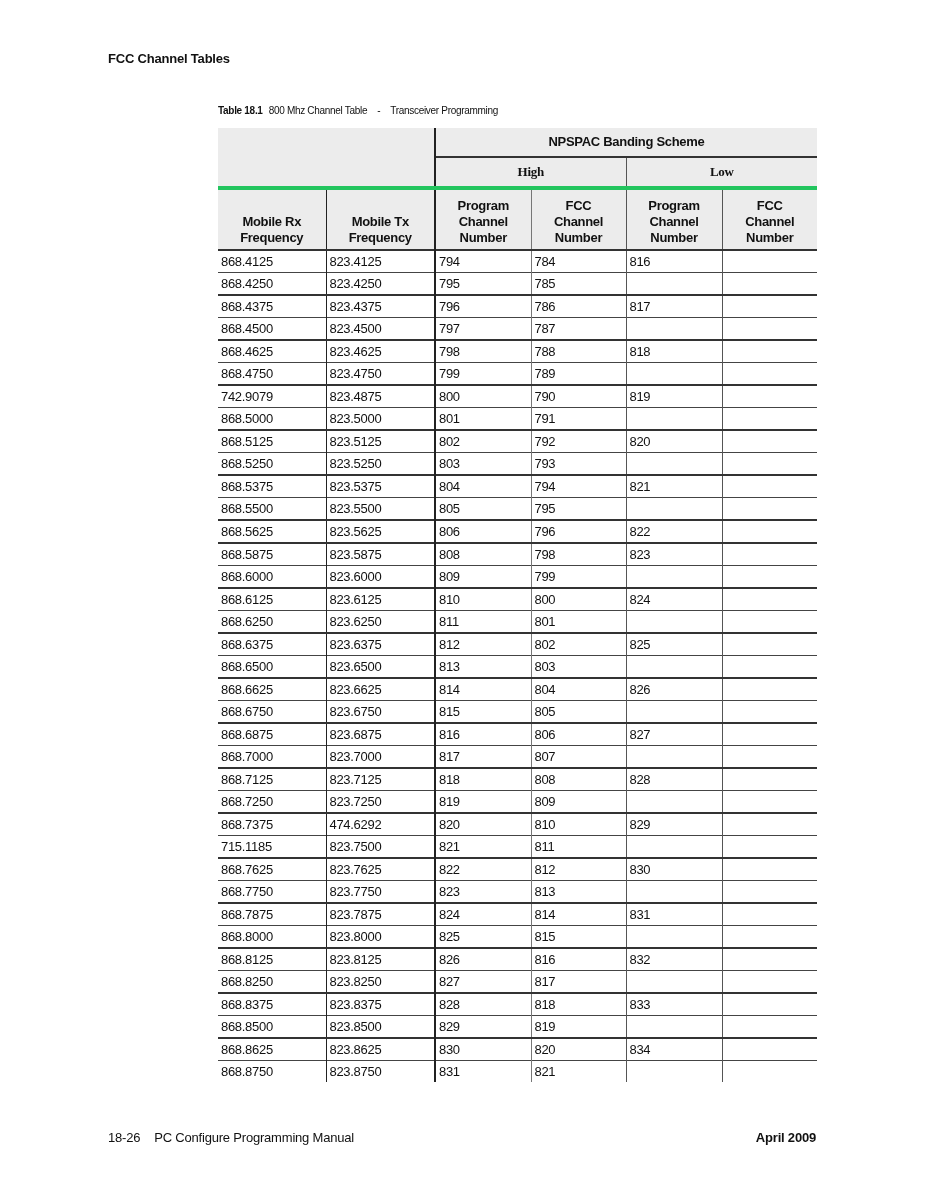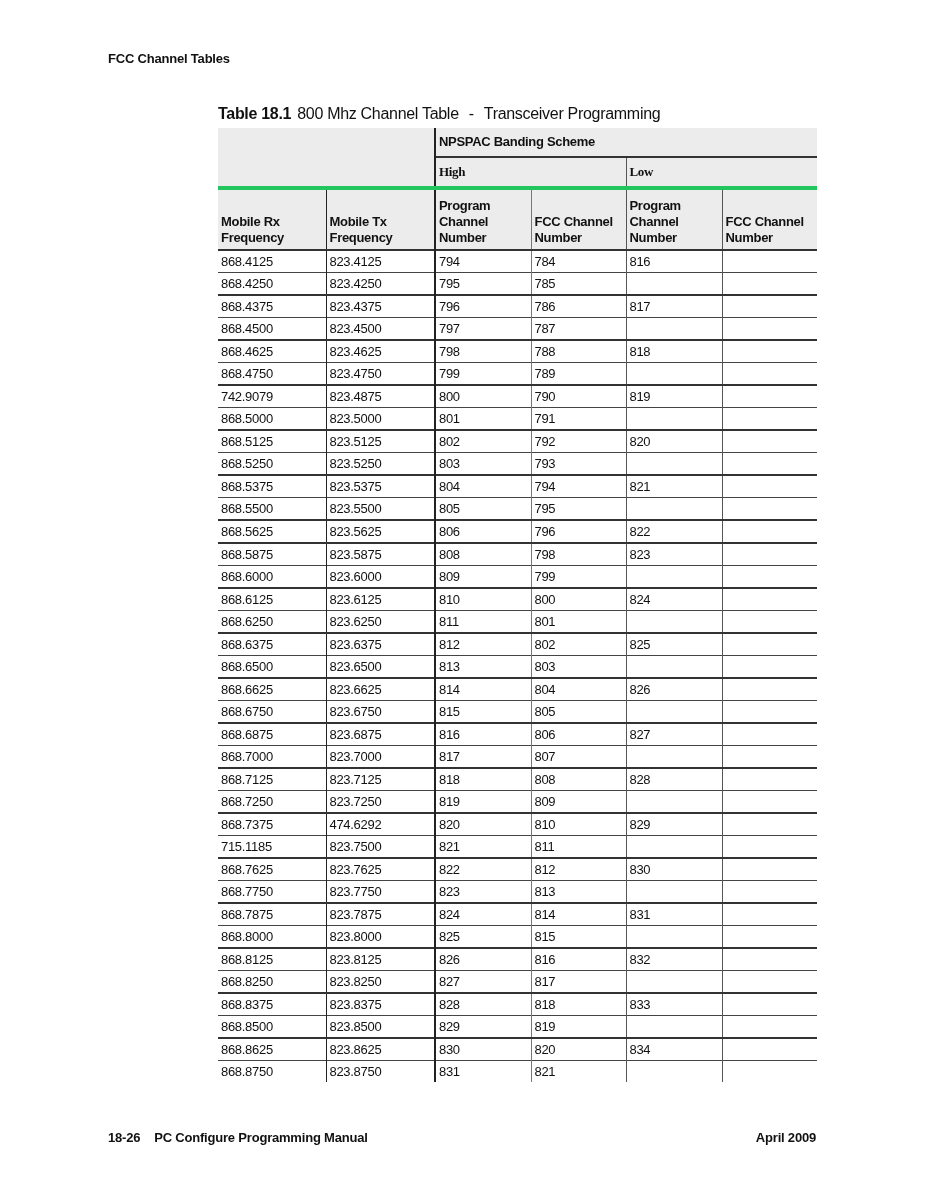--- a/index.html
+++ b/index.html
@@ -1,40 +1,40 @@
 <!DOCTYPE html>
 <html><head>
 <meta charset="utf-8">
 <style>
   html, body { margin: 0; padding: 0; background: #ffffff; }
   body { width: 926px; height: 1198px; position: relative; font-family: "Liberation Sans", sans-serif; color: #111; }
   .running-head { position: absolute; left: 108px; top: 51px; font-size: 13px; font-weight: bold; letter-spacing: -0.2px; }
-  .caption { position: absolute; left: 218px; top: 105px; font-size: 16px; letter-spacing: -0.3px; }
+  .caption { position: absolute; left: 218px; top: 105px; font-size: 10px; letter-spacing: -0.3px; }
   .caption .num { font-weight: bold; margin-right: 6px; }
   .caption .sep { margin: 0 10px; }
   table { position: absolute; left: 218px; top: 128px; border-collapse: collapse; font-size: 13px; letter-spacing: -0.3px; table-layout: fixed; width: 599px; }
   col.c1 { width: 108px; } col.c2 { width: 109px; } col.c3 { width: 96px; }
   col.c4 { width: 95px; } col.c5 { width: 96px; } col.c6 { width: 95px; }
-  th { background: #ececec; text-align: left; font-weight: bold; padding: 2px 3px; vertical-align: bottom; line-height: 16px; }
+  th { background: #ececec; text-align: center; font-weight: bold; padding: 2px 10px; vertical-align: bottom; line-height: 16px; }
   .hdr1 th { height: 24px; vertical-align: middle; }
   .hdr2 th { height: 24px; vertical-align: middle; border-top: 2px solid #333; font-family: Liberation Serif, serif; }
   .hdr3 th { height: 54px; border-top: 4px solid #22c55e; padding-bottom: 3px; }
   th.blank { background: #ececec; }
   th.npspac { border-left: 2px solid #222; }
   .hdr2 th.high { border-left: 2px solid #222; }
   .hdr2 th.low { border-left: 1px solid #555; }
   td { padding: 0 3px; height: 21px; line-height: 20px; border-top: 1px solid #444; vertical-align: middle; white-space: nowrap; }
   tbody tr:first-child td { border-top: 2px solid #222; }
   tbody tr.thick td { border-top: 2px solid #333; }
   td.b2, th.b2 { border-left: 1px solid #222; }
   td.b3, th.b3 { border-left: 2px solid #222; }
   td.b4, th.b4 { border-left: 1px solid #777; }
   td.b5, th.b5 { border-left: 1px solid #555; }
   td.b6, th.b6 { border-left: 1px solid #555; }
-  .footer-left { position: absolute; left: 108px; top: 1130px; font-size: 13px; font-weight: bold; letter-spacing: -0.2px; }
+  .footer-left { position: absolute; left: 108px; top: 1130px; font-size: 13px; font-weight: normal; letter-spacing: -0.2px; }
   .footer-left .page { margin-right: 14px; }
   .footer-right { position: absolute; right: 110px; top: 1130px; font-size: 13px; font-weight: bold; letter-spacing: -0.2px; }
 </style>
 </head>
 <body>
 
 <div class="running-head">FCC Channel Tables</div>
 
 <div class="caption">
   <span class="num">Table 18.1</span><span>800 Mhz Channel Table</span><span class="sep">-</span><span>Transceiver Programming</span>

